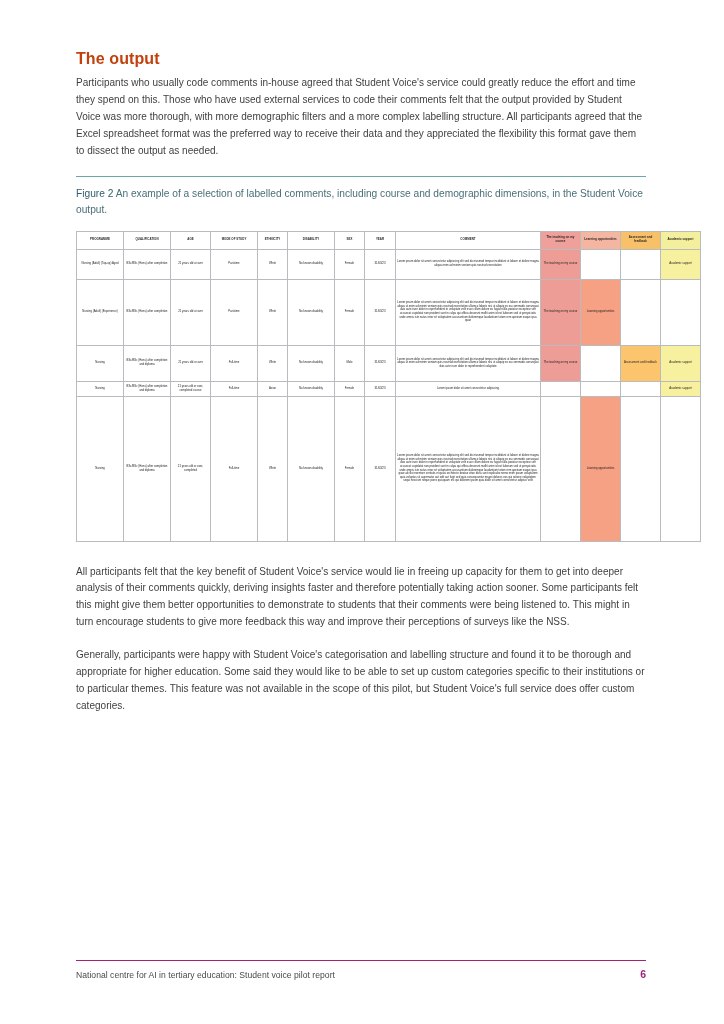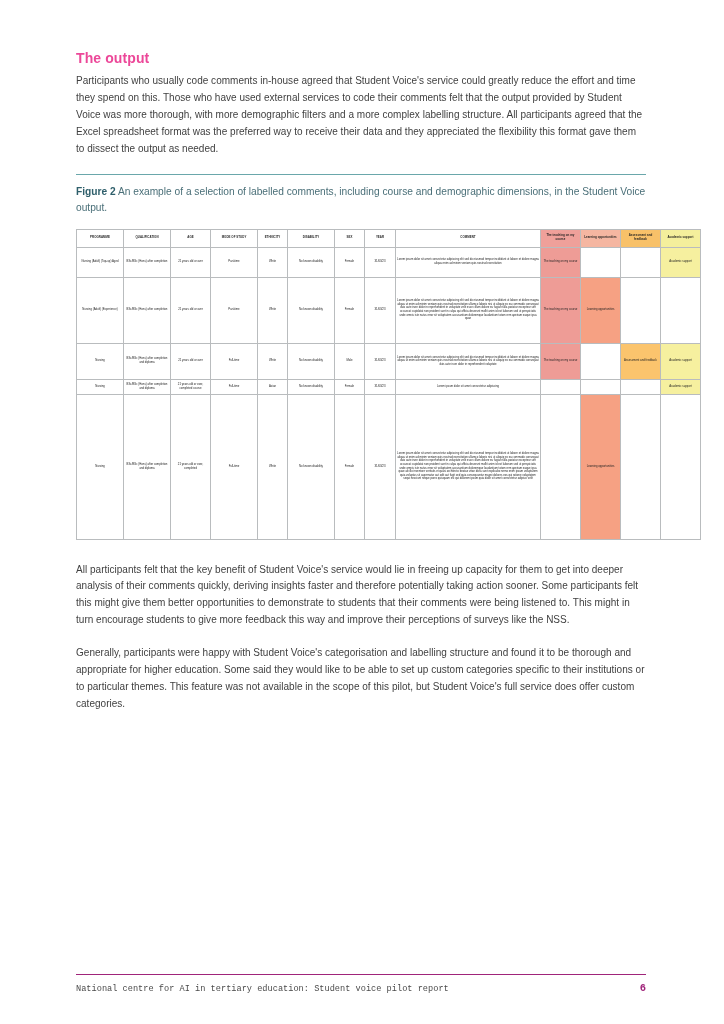--- a/index.html
+++ b/index.html
@@ -22,23 +22,23 @@
     height: 1024px;
     background: #fff;
   }
   .content {
     position: absolute;
     left: 76px;
     top: 50px;
     width: 570px;
   }
   h1.section-title {
-    font-size: 14px;
+    font-size: 16px;
     font-weight: bold;
-    color: #ec4899;
+    color: #c2410c;
     margin: 0 0 7px 0;
     letter-spacing: 0.1px;
   }
   p.body-text {
     font-size: 10px;
     line-height: 16.9px;
     color: #3f3f3f;
     margin: 0 0 16px 0;
     text-align: left;
     letter-spacing: 0.02px;
@@ -49,21 +49,21 @@
     margin: 14px 0 9px 0;
     height: 0;
   }
   .fig-caption {
     font-size: 10.2px;
     line-height: 16.5px;
     color: #4a6f78;
     margin: 0 0 12px 0;
   }
   .fig-caption .fig-label {
-    font-weight: bold;
+    font-weight: normal;
     color: #2f5f6b;
   }
 
   
   .sheet-wrap {
     width: 570px;
     margin: 0 0 22px 0;
   }
   table.sheet {
     border-collapse: collapse;
@@ -111,23 +111,22 @@
   th.cat-support  { background: #f4ef9c; }
   td.cat-teaching { background: #ee9c96; }
   td.cat-learning { background: #f6a183; }
   td.cat-assess   { background: #fbc46d; }
   td.cat-support  { background: #f6f09f; }
 
   
   .footer {
     position: absolute;
     left: 76px;
-    bottom: 30px;
-    width: 570px;
-    font-family: Liberation Mono, monospace;
+    bottom: 44px;
+    width: 570px;
   }
   .footer-rule {
     border: 0;
     border-top: 1px solid #a0247a;
     margin: 0 0 7px 0;
   }
   .footer-row {
     display: flex;
     align-items: baseline;
     justify-content: space-between;

